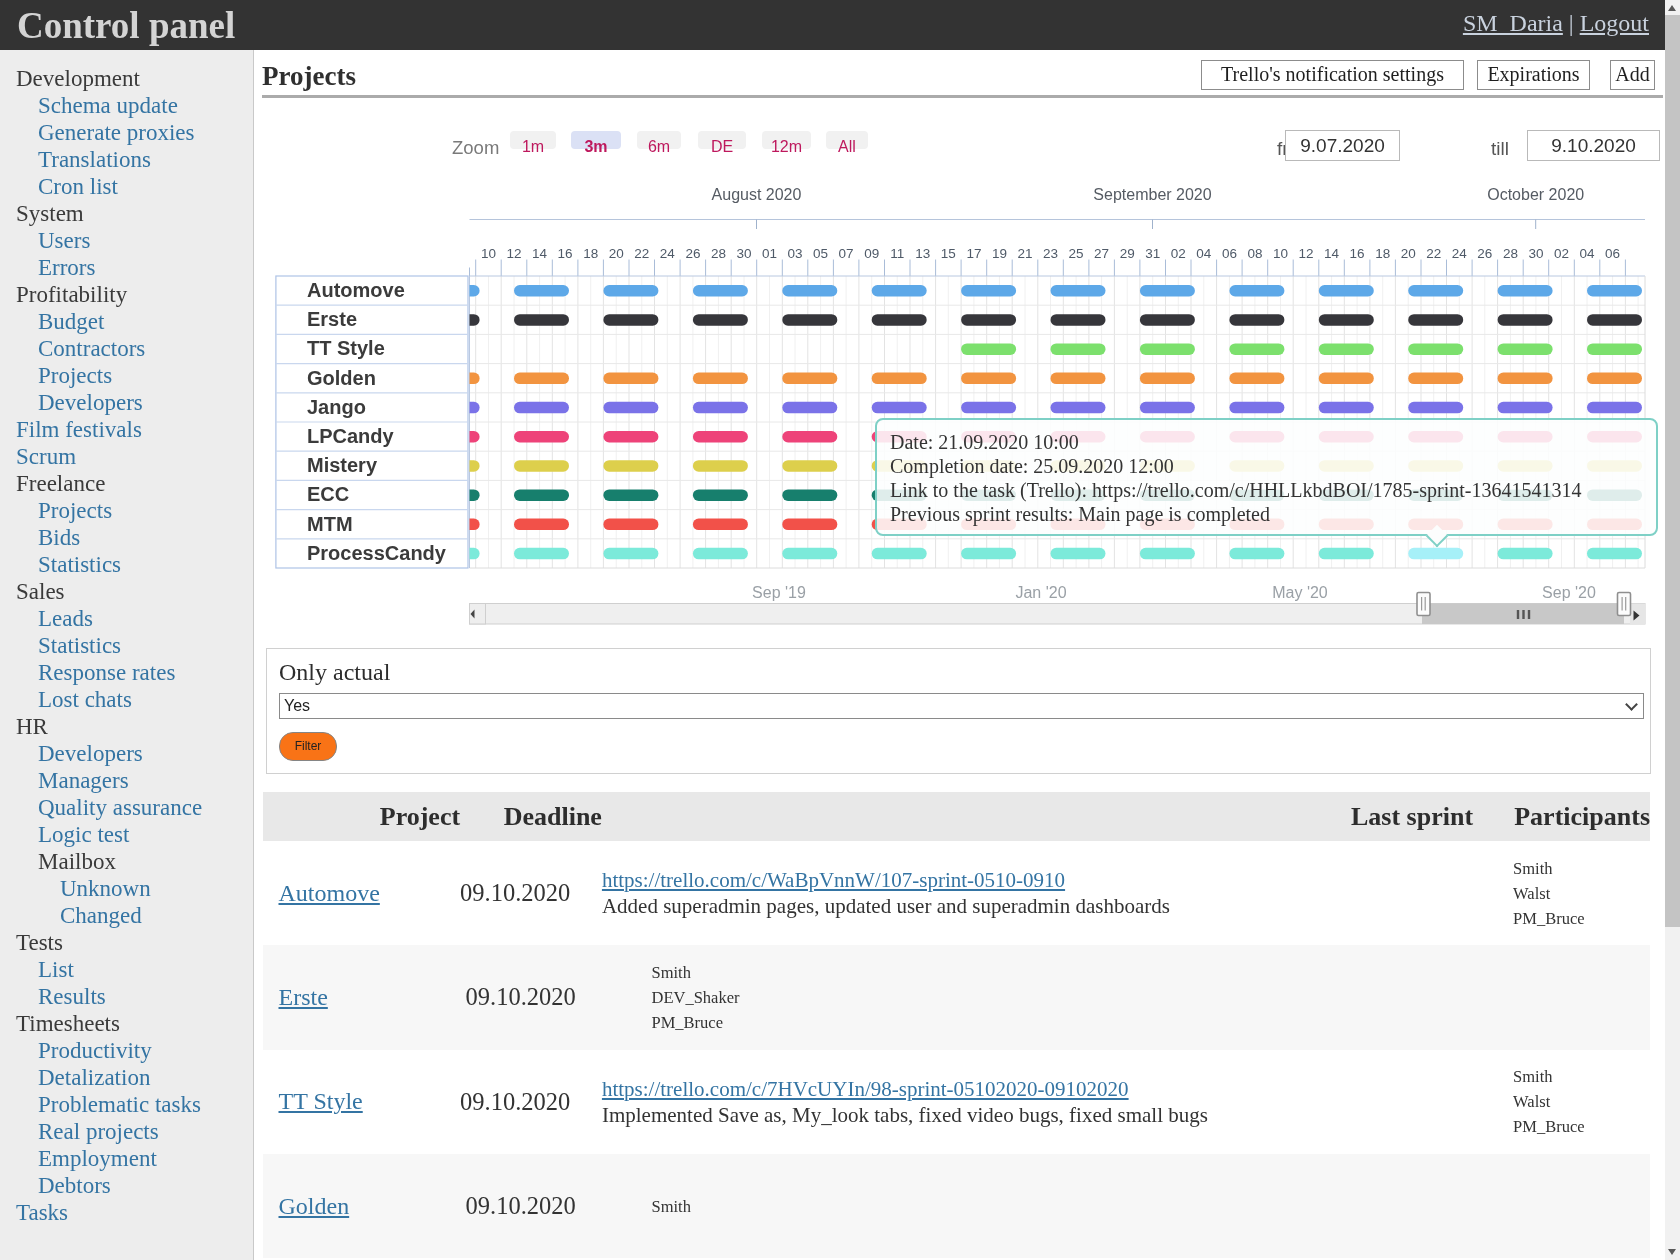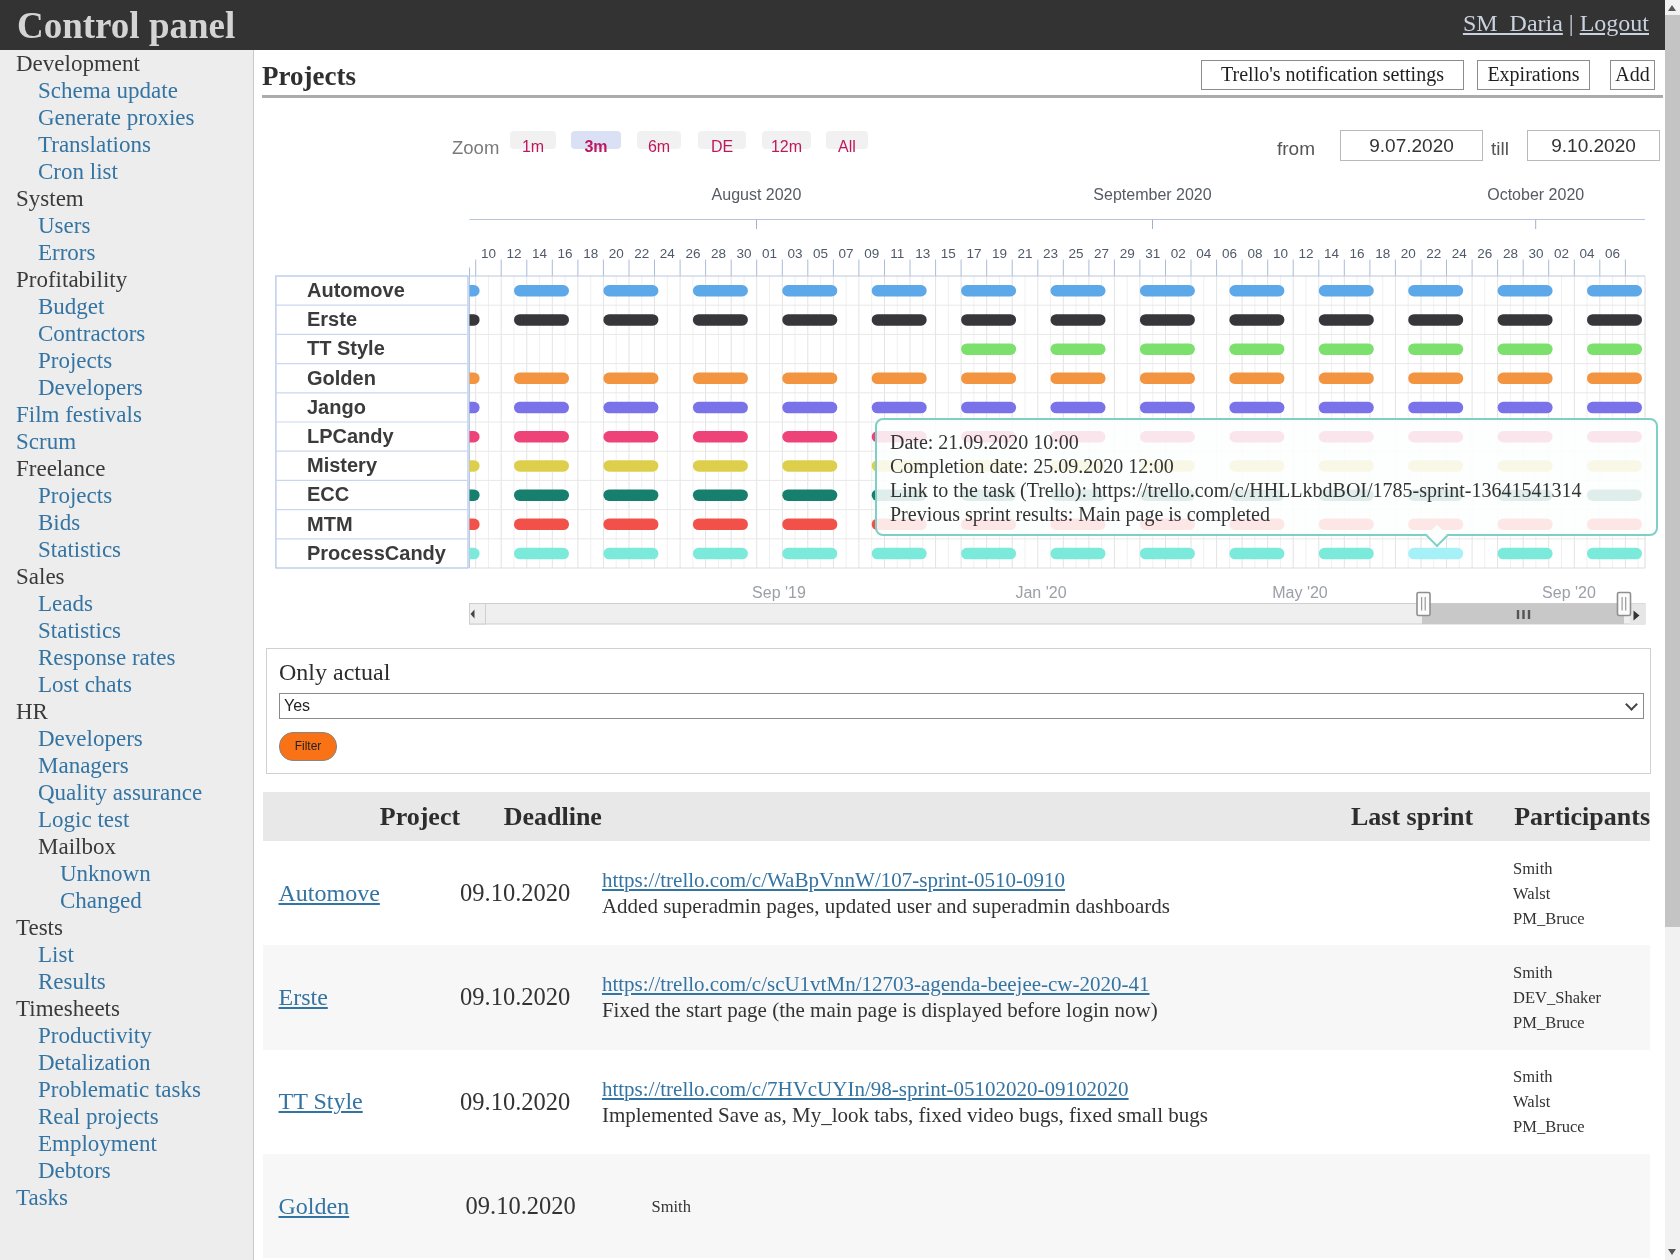--- a/index.html
+++ b/index.html
@@ -1,20 +1,20 @@
 <!DOCTYPE html>
 <html><head><meta charset="utf-8"><title>Control panel</title><style>
 * { margin:0; padding:0; box-sizing:border-box; }
 html,body { width:1680px; height:1260px; overflow:hidden; }
 body { font-family:"Liberation Serif", serif; background:#fff; position:relative; }
 #topbar { position:absolute; left:0; top:0; width:1665px; height:50px; background:#333; }
 #topbar .title { position:absolute; left:17px; top:4px; font-size:37px; font-weight:bold; color:#d4d4d4; }
 #topbar .user { position:absolute; right:16px; top:10px; font-size:24px; color:#c9d2de; }
 #topbar .user a { color:#c9d2de; text-decoration:underline;margin-top:28px; }
-#sidebar { position:absolute; left:0; top:50px; width:254px; height:1210px; background:#ededed; border-right:1px solid #c9c9c9; }
+#sidebar { position:absolute; left:0; top:50px; width:254px; height:1210px; background:#ededed; border-right:1px solid #c9c9c9; padding-top:15px; }
 .si { font-size:23px; line-height:27px; color:#3a3a3a; white-space:nowrap; }
 .slnk { color:#3474a3; text-decoration:none; }
 h1.pg { position:absolute; left:262px; top:61px; width:1401px; font-size:27px; font-weight:bold; color:#2f2f2f; border-bottom:3px solid #ababab; padding-bottom:3px; }
 .topbtn { position:absolute; top:60px; height:30px; border:1px solid #8c8c8c; border-radius:0; background:#fff; font-size:20px; color:#1f1f1f; text-align:center; line-height:27px; }
 .zlabel { position:absolute; left:452px; top:137px; font-family:"Liberation Sans",sans-serif; font-size:18.5px; color:#7a7a7a; }
 .zb { position:absolute; top:131px; height:18px; background:#f1f1f1; border-radius:4px; font-family:"Liberation Sans",sans-serif; font-size:16px; color:#be185d; text-align:center; line-height:31px; }
 .zb.sel { background:#dbe1f5; font-weight:bold; }
 .flabel { position:absolute; top:138px; font-family:"Liberation Sans",sans-serif; font-size:19px; color:#555; }
 .finput { position:absolute; top:130px; height:31px; border:1px solid #b9b9b9; font-family:"Liberation Sans",sans-serif; font-size:19px; color:#333; text-align:center; line-height:29px; background:#fff; }
 #tooltip { position:absolute; left:875px; top:418px; width:783px; height:118px; background:rgba(253,254,254,0.87); border:2px solid #7ed0c6; border-radius:8px; padding:10px 0 0 13px; font-size:20px; line-height:24px; color:#333; z-index:5; }
@@ -94,21 +94,21 @@
 <div class="topbtn" style="left:1477px;width:113px">Expirations</div>
 <div class="topbtn" style="left:1610px;width:45px">Add</div>
 <span class="zlabel">Zoom</span>
 <div class="zb" style="left:510px;width:46px">1m</div>
 <div class="zb sel" style="left:571px;width:50px">3m</div>
 <div class="zb" style="left:637px;width:44px">6m</div>
 <div class="zb" style="left:698px;width:48px">DE</div>
 <div class="zb" style="left:762px;width:49px">12m</div>
 <div class="zb" style="left:826px;width:42px">All</div>
 <span class="flabel" style="left:1277px">from</span>
-<div class="finput" style="left:1340px;width:143px">9.07.2020</div>
+<div class="finput" style="left:1285px;width:115px">9.07.2020</div>
 <span class="flabel" style="left:1491px">till</span>
 <div class="finput" style="left:1527px;width:133px">9.10.2020</div>
 <svg xmlns="http://www.w3.org/2000/svg" width="1408" height="460" viewBox="0 0 1408 460" style="position:absolute;left:255px;top:180px" font-family="Liberation Sans, sans-serif">
 <defs>
       <clipPath id="gc">
         <rect x="214.5" y="96.0" width="1175.5" height="292.0"></rect>
       </clipPath>
     </defs>
 <line x1="214.5" y1="39.5" x2="1390.0" y2="39.5" stroke="#b5c4db" stroke-width="1"></line>
 <line x1="501.5" y1="39.5" x2="501.5" y2="49" stroke="#9fb2cc" stroke-width="1"></line>
@@ -506,21 +506,20 @@
     </div>
 <div class="trow" style="background:#fff">
 <div class="c1"><a class="tlnk">Automove</a></div>
 <div class="c2">09.10.2020</div>
 <div class="c3"><a class="tlnk">https://trello.com/c/WaBpVnnW/107-sprint-0510-0910</a><br>Added superadmin pages, updated user and superadmin dashboards</div>
 <div class="c4">Smith<br>Walst<br>PM_Bruce</div>
 </div>
 <div class="trow" style="background:#f7f7f7">
 <div class="c1"><a class="tlnk">Erste</a></div>
 <div class="c2">09.10.2020</div>
-<div class="c3"><a class="tlnk">https://trello.com/c/scU1vtMn/12703-agenda-beejee-cw-2020-41</a><br>Fixed the start page (the main page is displayed before login now)</div>
 <div class="c4">Smith<br>DEV_Shaker<br>PM_Bruce</div>
 </div>
 <div class="trow" style="background:#fff">
 <div class="c1"><a class="tlnk">TT Style</a></div>
 <div class="c2">09.10.2020</div>
 <div class="c3"><a class="tlnk">https://trello.com/c/7HVcUYIn/98-sprint-05102020-09102020</a><br>Implemented Save as, My_look tabs, fixed video bugs, fixed small bugs</div>
 <div class="c4">Smith<br>Walst<br>PM_Bruce</div>
 </div>
 <div class="trow" style="background:#f7f7f7">
 <div class="c1"><a class="tlnk">Golden</a></div>

